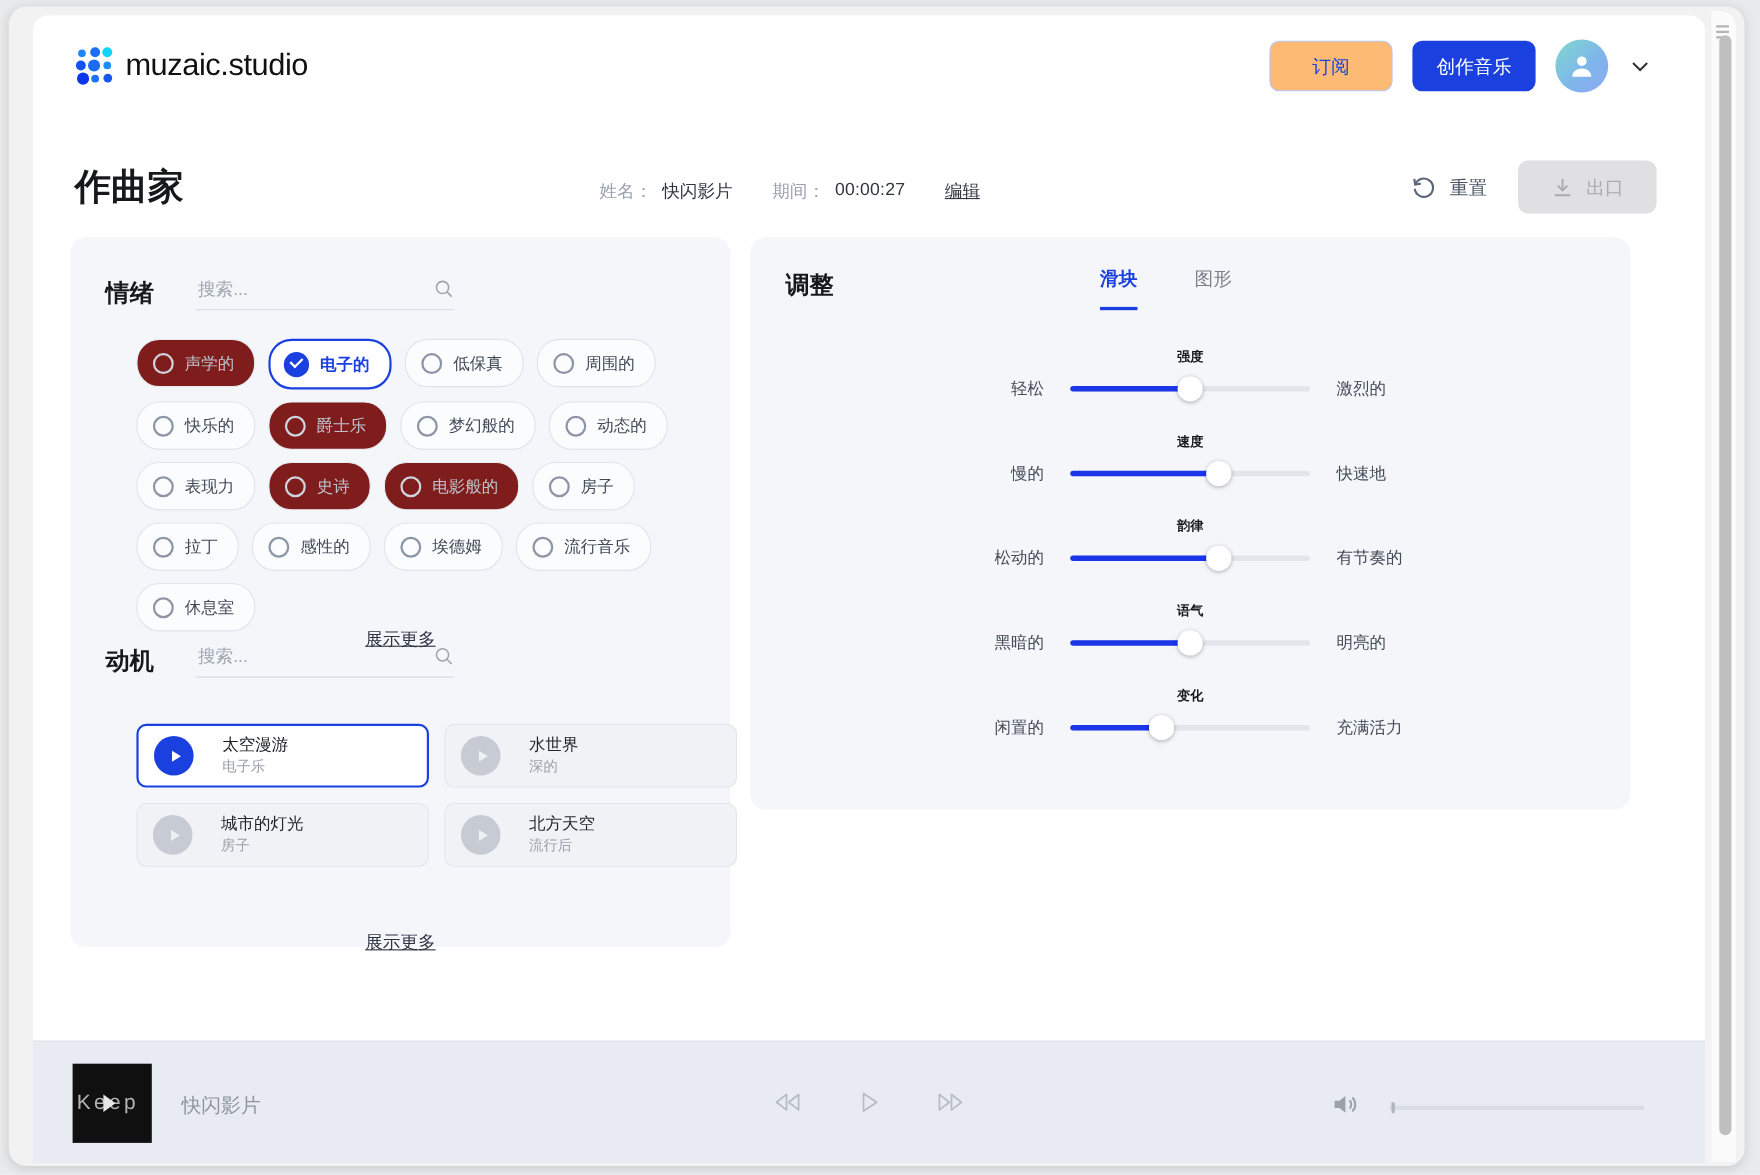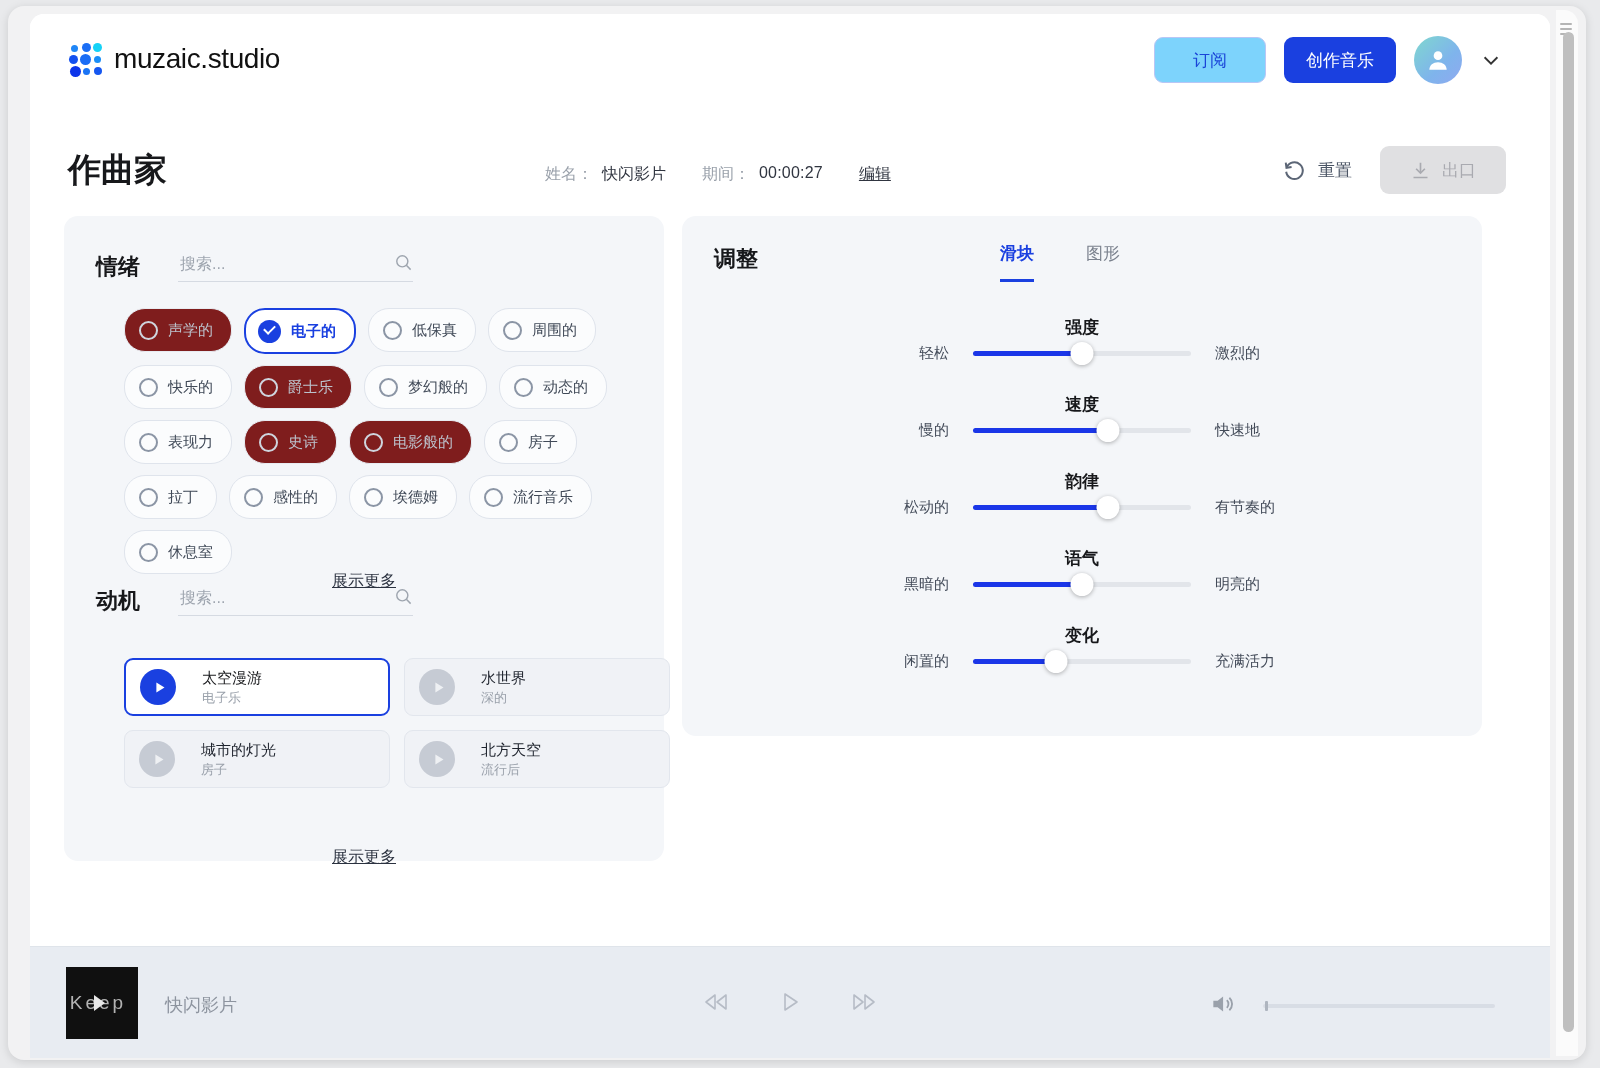--- a/index.html
+++ b/index.html
@@ -38,21 +38,21 @@
     position:absolute;left:0;top:0;width:1520px;height:102px;background:#fff;
   }
   .brand{position:absolute;left:38px;top:28px;display:flex;align-items:center;gap:12px;}
   .logo-grid{position:relative;width:34px;height:34px;}
   .logo-grid span{position:absolute;border-radius:50%;}
   .brand-name{font-size:28px;font-weight:500;color:#111;letter-spacing:-.4px;}
 
   .header-actions{position:absolute;right:48px;top:22px;display:flex;align-items:center;gap:18px;}
   .btn-outline{
     min-width:70px;height:44px;padding:0 20px;border:1px solid #b9c6f5;border-radius:9px;
-    background:#7dd3fc;color:#1a44d8;font-size:17px;display:flex;align-items:center;justify-content:center;
+    background:#fdba74;color:#1a44d8;font-size:17px;display:flex;align-items:center;justify-content:center;
     cursor:pointer;
   }
   .btn-primary{
     height:46px;padding:0 22px;border-radius:9px;background:#1a40e0;color:#fff;font-size:17px;
     display:flex;align-items:center;justify-content:center;cursor:pointer;border:none;
   }
   .avatar{
     width:48px;height:48px;border-radius:50%;
     background:linear-gradient(135deg,#7fd8cf 0%,#7fb4ec 60%,#8fa9f0 100%);
     display:flex;align-items:center;justify-content:center;
@@ -142,21 +142,21 @@
   
   .adj-title{position:absolute;left:32px;top:28px;font-size:22px;font-weight:700;color:#17181b;}
   .tabs{position:absolute;left:318px;top:26px;display:flex;gap:52px;}
   .tab{font-size:17px;color:#7b828e;padding-bottom:14px;cursor:pointer;}
   .tab.active{color:#1a40e0;font-weight:600;border-bottom:3px solid #1a40e0;}
 
   .sliders{position:absolute;left:0;top:92px;width:800px;}
   .slider-row{position:relative;height:77px;}
   .slider-name{
     position:absolute;left:0;top:8px;width:800px;text-align:center;
-    font-size:17px;font-weight:700;color:#17181b;
+    font-size:12px;font-weight:700;color:#17181b;
   }
   .slider-line{position:absolute;left:0;top:36px;width:800px;display:flex;align-items:center;}
   .slider-left{width:300px;text-align:right;padding-right:24px;font-size:15px;color:#434b59;box-sizing:border-box;}
   .slider-right{width:300px;text-align:left;padding-left:24px;font-size:15px;color:#434b59;box-sizing:border-box;}
   .track{position:relative;width:218px;height:5px;background:#e2e5ea;border-radius:3px;flex:none;}
   .track .fill{position:absolute;left:0;top:0;height:5px;background:#1a36e8;border-radius:3px;}
   .track .thumb{
     position:absolute;top:-9px;width:23px;height:23px;border-radius:50%;background:#fff;
     box-shadow:0 1px 4px rgba(0,0,0,.3);transform:translateX(-11.5px);cursor:pointer;
   }

